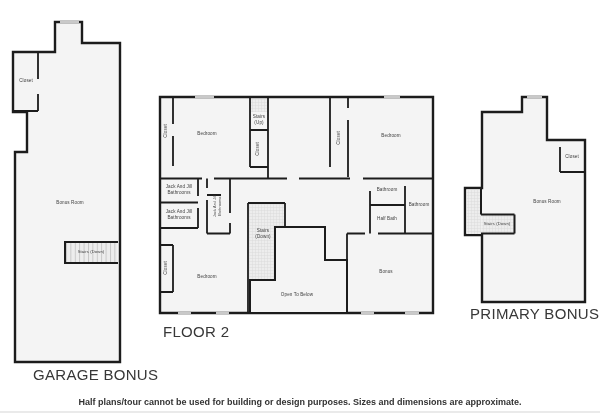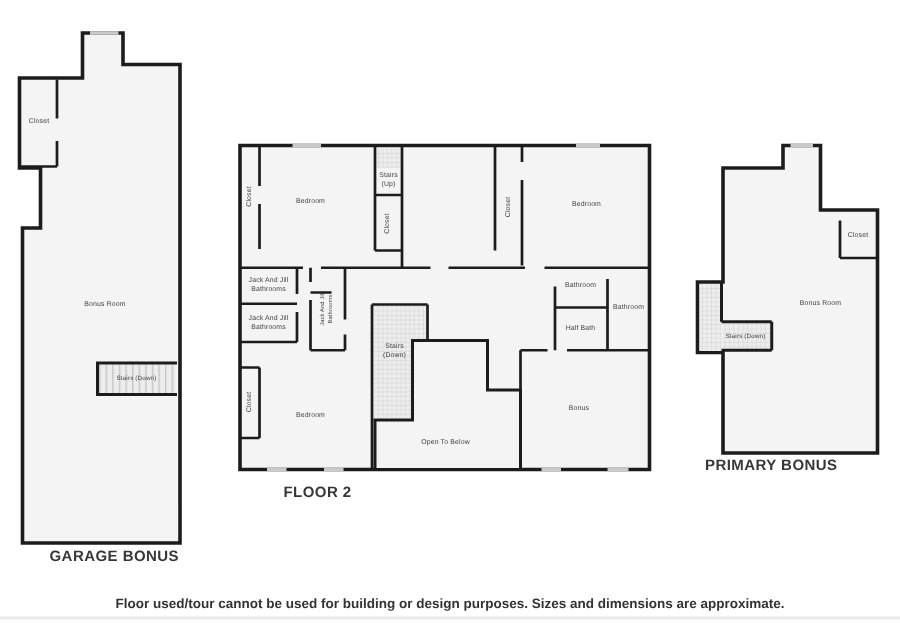--- a/index.html
+++ b/index.html
@@ -10,21 +10,21 @@
   svg{position:absolute;left:0;top:0;}
   .lbl{
     position:absolute;transform:translate(-50%,-50%);
     font-size:4.6px;line-height:1.3;color:#3e3e3e;text-align:center;white-space:nowrap;
     letter-spacing:.1px;
   }
   .lbl.wrap{white-space:normal;}
   .lbl.vert{transform:translate(-50%,-50%) rotate(-90deg);}
   .lbl.tiny{font-size:4.2px;}
   .plan-title{
-    position:absolute;font-size:10px;font-weight:bold;color:#373737;letter-spacing:.3px;text-align:right;
+    position:absolute;font-size:15px;font-weight:normal;color:#373737;letter-spacing:.3px;text-align:right;
   }
   .disclaimer{
     position:absolute;left:0;right:0;top:397px;text-align:center;
     font-size:9px;font-weight:bold;color:#333333;letter-spacing:0;
   }
   .bottom-divider{
     position:absolute;left:0;right:0;top:411px;height:2px;background:#eaeaea;
   }
 </style>
 </head>
@@ -114,23 +114,23 @@
   <div class="lbl wrap" style="left:179px;top:215px;width:32px;">Jack And Jill Bathrooms</div>
   <div class="lbl wrap vert" style="left:218px;top:206px;width:34px;font-size:3.8px;">Jack And Jill Bathrooms</div>
   <div class="lbl" style="left:387px;top:190px;">Bathroom</div>
   <div class="lbl" style="left:419px;top:205px;">Bathroom</div>
   <div class="lbl" style="left:387px;top:219px;">Half Bath</div>
   <div class="lbl wrap" style="left:263px;top:234px;width:20px;">Stairs (Down)</div>
   <div class="lbl" style="left:297px;top:295px;">Open To Below</div>
   <div class="lbl" style="left:386px;top:272px;">Bonus</div>
   <div class="lbl vert" style="left:166px;top:268px;">Closet</div>
   <div class="lbl" style="left:207px;top:277px;">Bedroom</div>
-  <div class="plan-title" style="left:163px;top:323px;margin-left:26px;">FLOOR 2</div>
+  <div class="plan-title" style="left:163px;top:323px;">FLOOR 2</div>
 
   <div class="lbl" style="left:572px;top:157px;">Closet</div>
   <div class="lbl" style="left:547px;top:202px;">Bonus Room</div>
   <div class="lbl tiny" style="left:497px;top:224px;">Stairs (Down)</div>
   <div class="plan-title" style="left:470px;top:305px;">PRIMARY BONUS</div>
 
-  <div class="disclaimer">Floor used/tour cannot be used for building or design purposes. Sizes and dimensions are approximate.</div>
+  <div class="disclaimer">Half plans/tour cannot be used for building or design purposes. Sizes and dimensions are approximate.</div>
   <div class="bottom-divider"></div>
 
 </div>
 
 </body></html>

